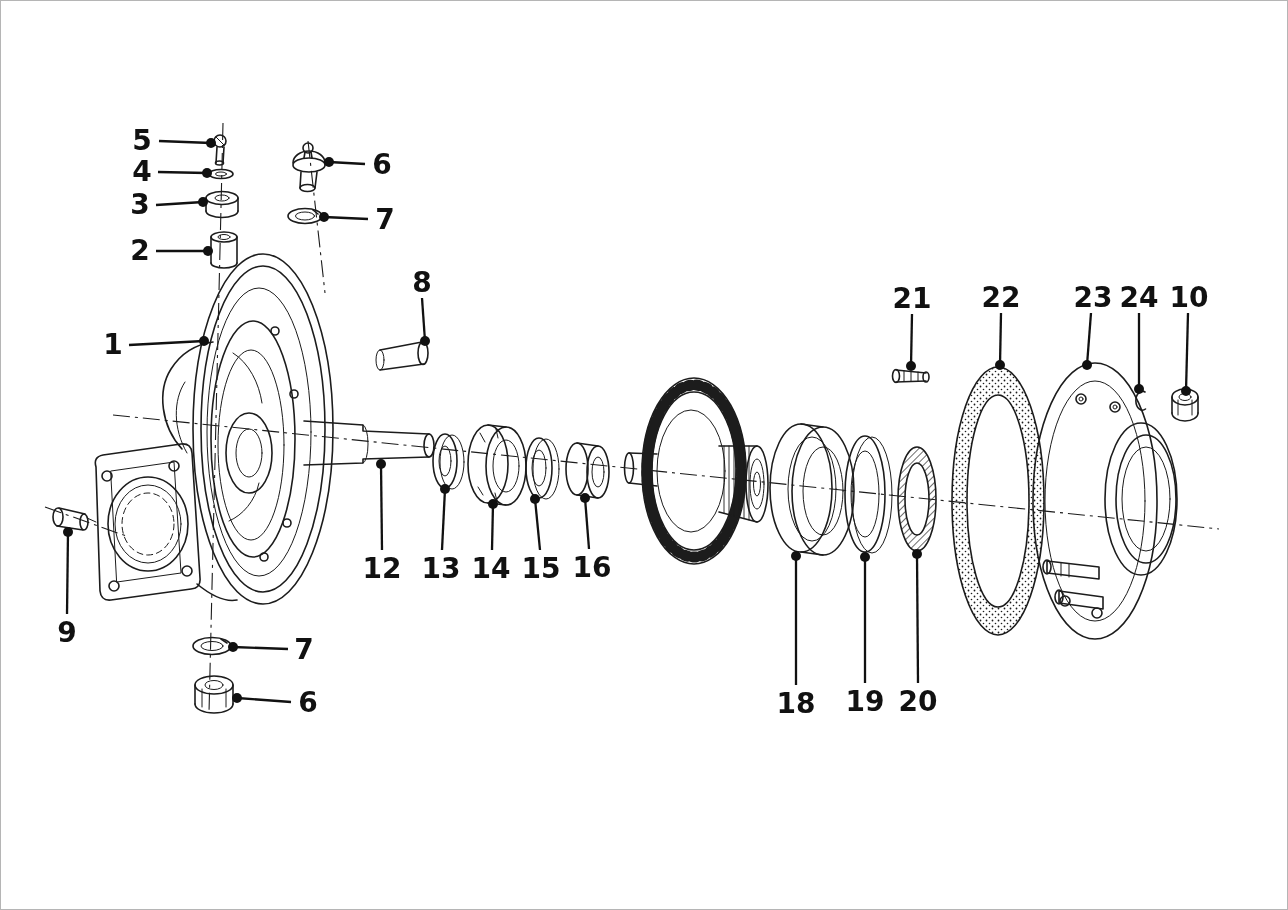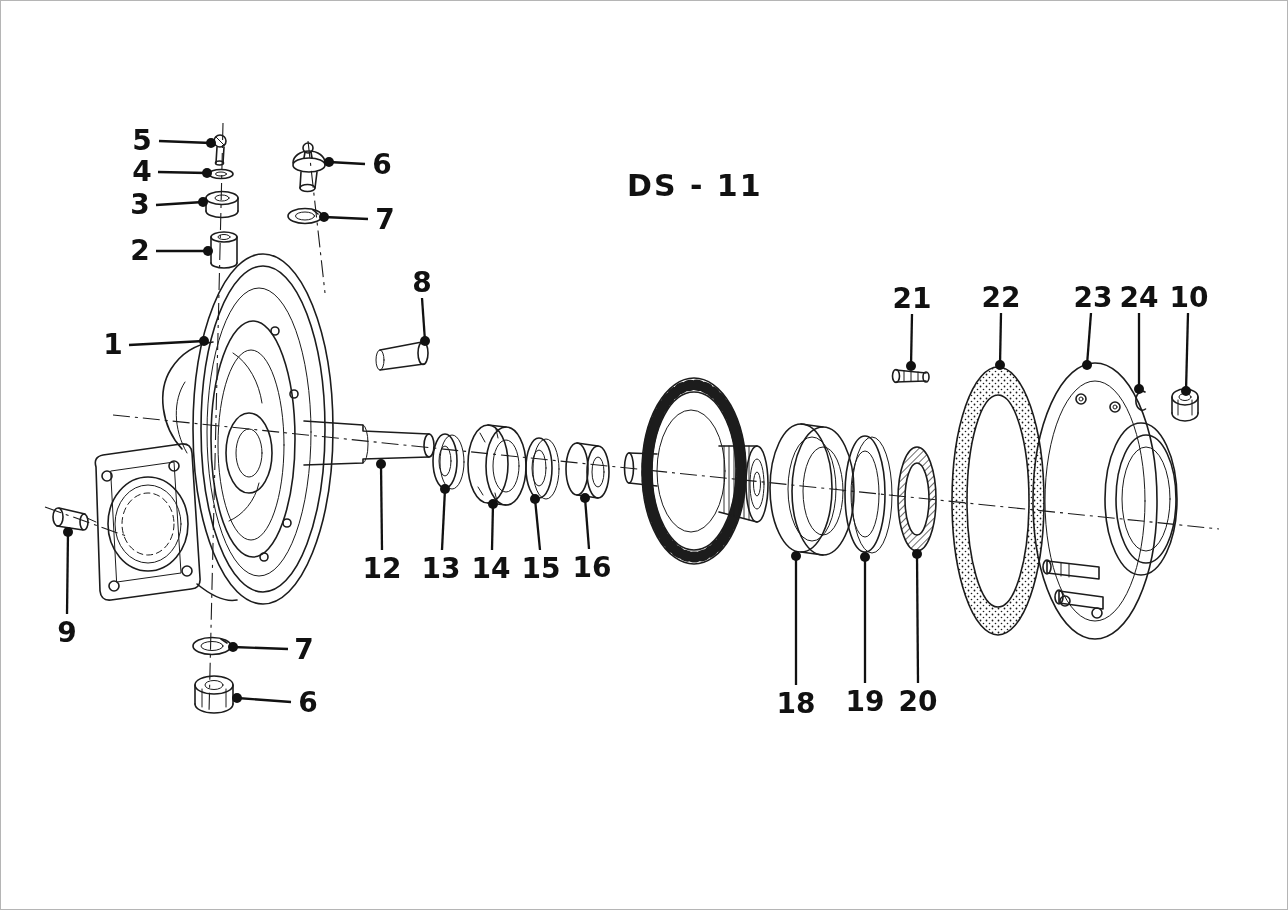--- a/index.html
+++ b/index.html
@@ -38,21 +38,20 @@
     fill: #111;
     text-anchor: middle;
     dominant-baseline: central;
   }
 </style>
 </head>
 <body>
 
 <div class="stage">
 
-  <div class="diagram-title">DS - 11</div>
 
   <svg width="1288" height="910" viewBox="0 0 1288 910">
 
     <defs>
       <pattern id="hatch" width="5" height="5" patternUnits="userSpaceOnUse" patternTransform="rotate(45)">
         <line x1="0" y1="0" x2="0" y2="5" stroke="#1c1c1c" stroke-width="1.3"></line>
       </pattern>
       <pattern id="stipple" width="6" height="6" patternUnits="userSpaceOnUse">
         <circle cx="1.5" cy="1.5" r="0.9" fill="#1c1c1c"></circle>
         <circle cx="4.5" cy="4.5" r="0.8" fill="#1c1c1c"></circle>

